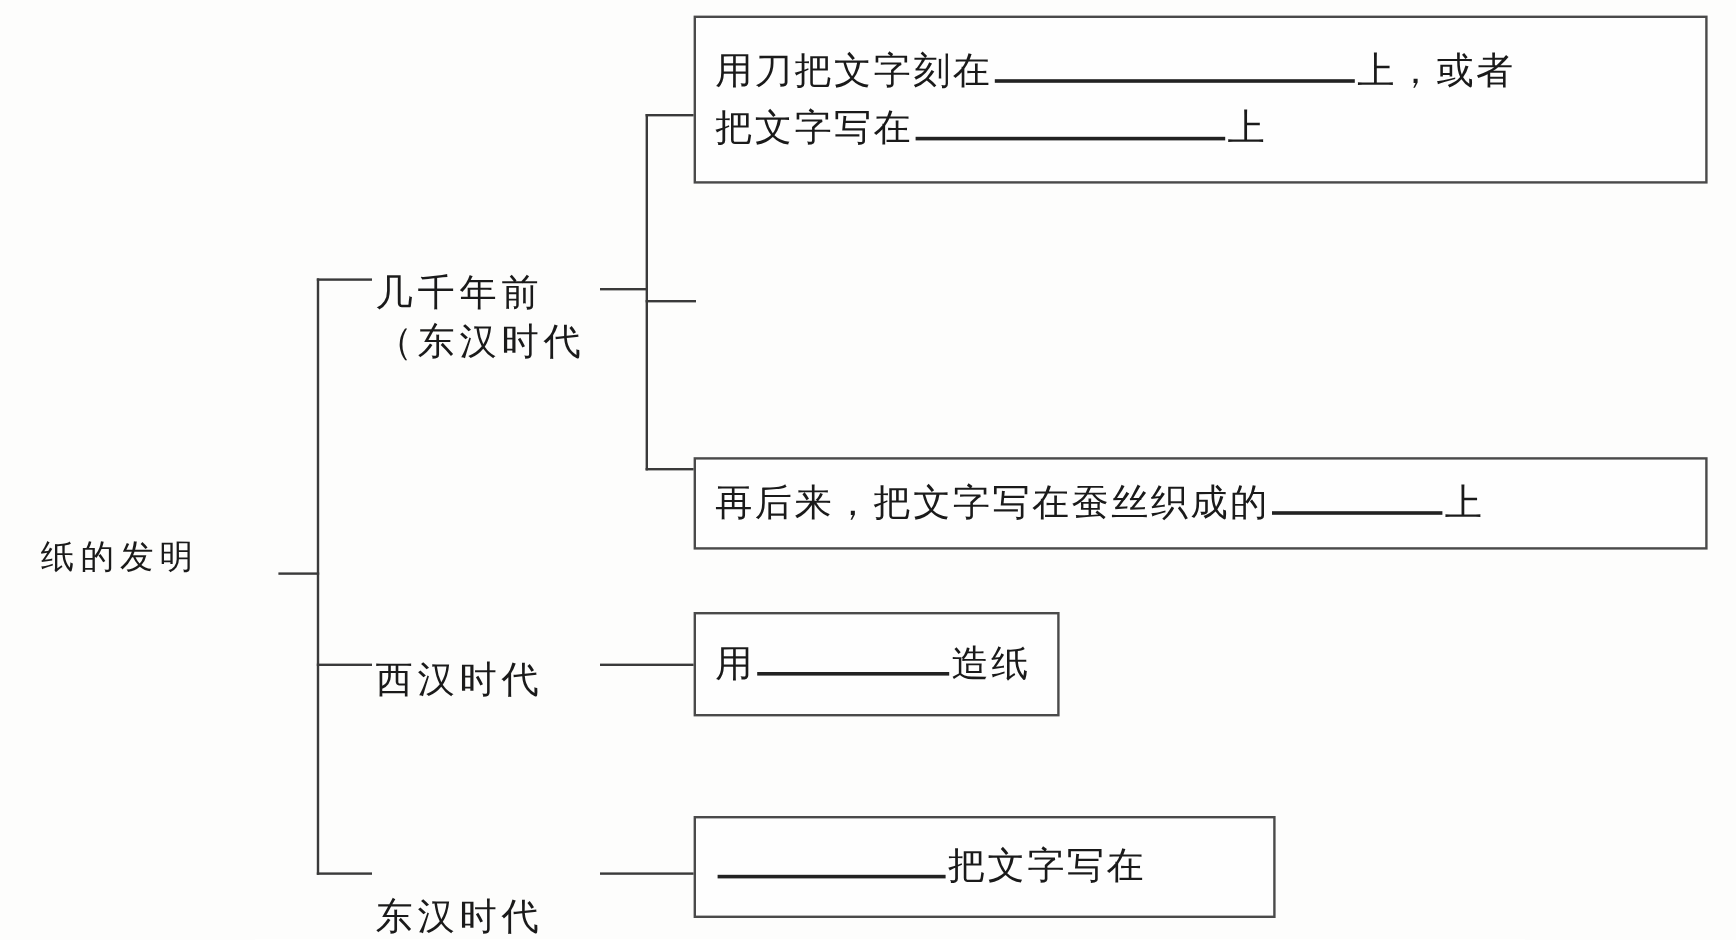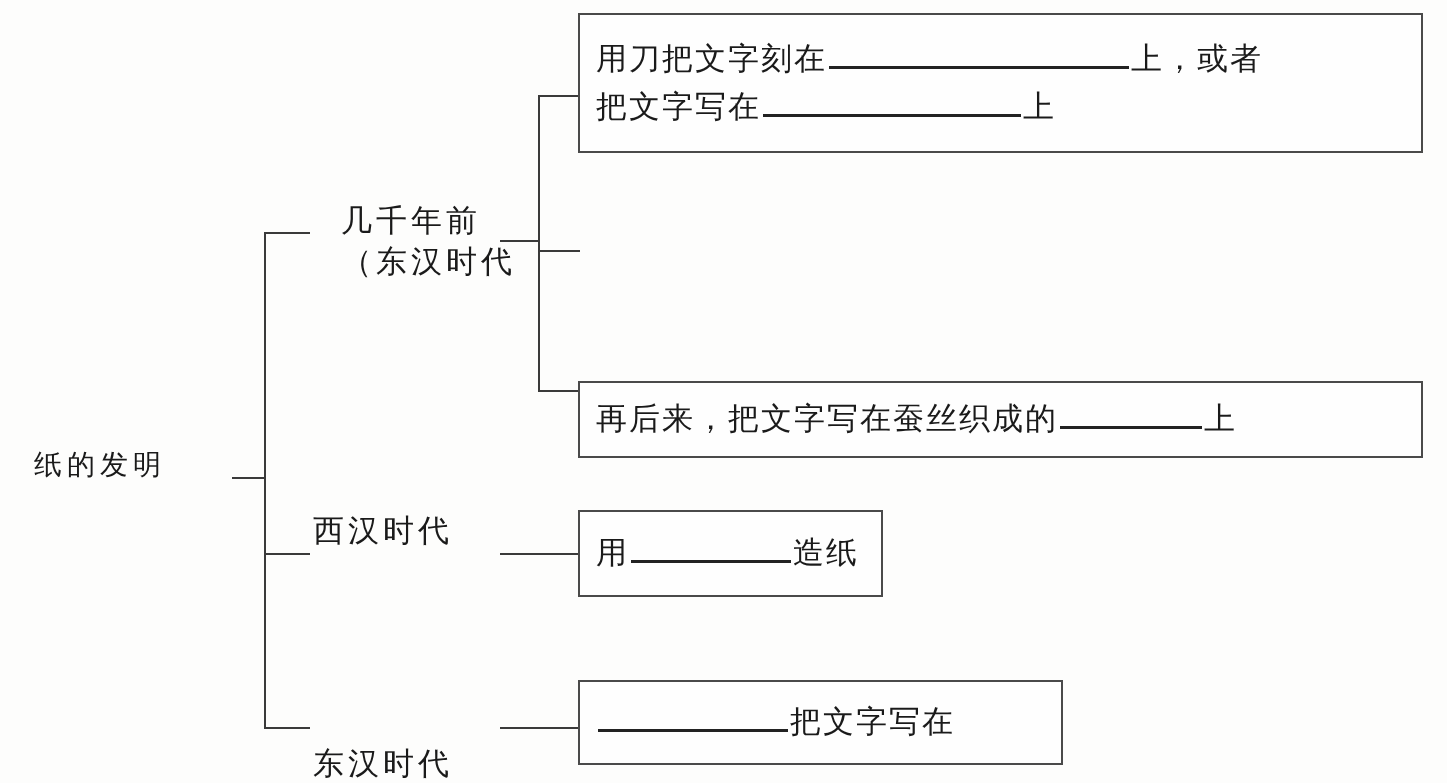--- a/index.html
+++ b/index.html
@@ -92,21 +92,21 @@
   <div class="root-label">纸的发明</div>
 
   <div class="line h" style="left:232px; top:477px; width:34px;"></div>
 
   <div class="line v" style="left:264px; top:232px; height:497px;"></div>
 
   <div class="line h" style="left:264px; top:232px; width:46px;"></div>
   <div class="line h" style="left:264px; top:553px; width:46px;"></div>
   <div class="line h" style="left:264px; top:727px; width:46px;"></div>
 
-  <div class="branch-label multi" style="left:313px; top:201px;margin-left:28px;">
+  <div class="branch-label multi" style="left:313px; top:224px;">
     <span class="bl-line">几千年前</span>
     <span class="bl-line">（东汉时代</span>
   </div>
 
   <div class="line h" style="left:500px; top:240px; width:40px;"></div>
 
   <div class="line v" style="left:538px; top:95px; height:297px;"></div>
 
   <div class="line h" style="left:538px; top:95px; width:42px;"></div>
   <div class="line h" style="left:538px; top:250px; width:42px;"></div>
@@ -127,21 +127,21 @@
 
 
   <div class="box" style="left:578px; top:352px; width:845px; height:77px;margin-top:29px;">
     <div class="txt-line">
       <span>再后来，把文字写在蚕丝织成的</span>
       <span class="blank b-xs"></span>
       <span>上</span>
     </div>
   </div>
 
-  <div class="branch-label" style="left:313px; top:512px;">西汉时代</div>
+  <div class="branch-label" style="left:313px; top:548px;">西汉时代</div>
 
   <div class="line h" style="left:500px; top:553px; width:80px;"></div>
 
   <div class="box" style="left:578px; top:510px; width:305px; height:87px;">
     <div class="txt-line">
       <span>用</span>
       <span class="blank b-md"></span>
       <span>造纸</span>
     </div>
   </div>

